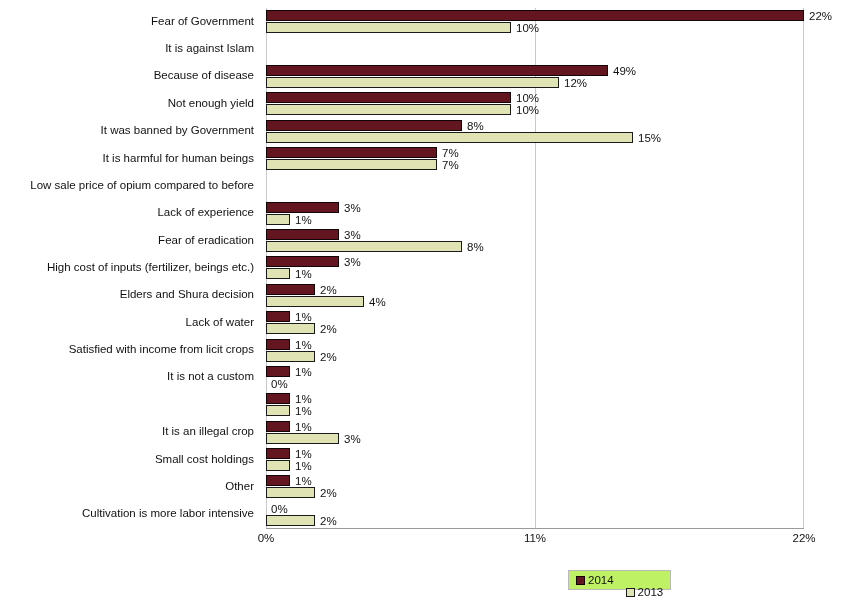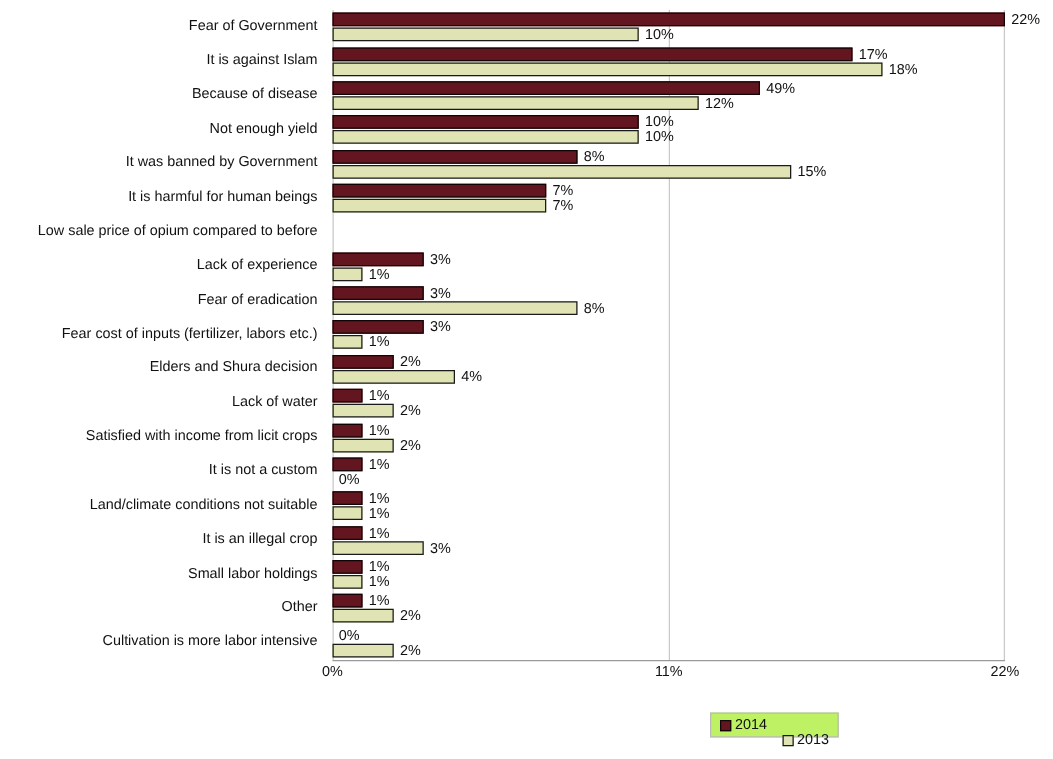--- a/index.html
+++ b/index.html
@@ -87,49 +87,42 @@
   <div id="cat-labels">
       <div class="cat-label-inner" style="top: 6.68421px;">Fear of Government</div>
       <div class="cat-label-inner" style="top: 34.0526px;">It is against Islam</div>
       <div class="cat-label-inner" style="top: 61.4211px;">Because of disease</div>
       <div class="cat-label-inner" style="top: 88.7895px;">Not enough yield</div>
       <div class="cat-label-inner" style="top: 116.158px;">It was banned by Government</div>
       <div class="cat-label-inner" style="top: 143.526px;">It is harmful for human beings</div>
       <div class="cat-label-inner" style="top: 170.895px;">Low sale price of opium compared to before</div>
       <div class="cat-label-inner" style="top: 198.263px;">Lack of experience</div>
       <div class="cat-label-inner" style="top: 225.632px;">Fear of eradication</div>
-      <div class="cat-label-inner" style="top: 253px;">Fear cost of inputs (fertilizer, labors etc.)</div>
+      <div class="cat-label-inner" style="top: 253px;">High cost of inputs (fertilizer, beings etc.)</div>
       <div class="cat-label-inner" style="top: 280.368px;">Elders and Shura decision</div>
       <div class="cat-label-inner" style="top: 307.737px;">Lack of water</div>
       <div class="cat-label-inner" style="top: 335.105px;">Satisfied with income from licit crops</div>
       <div class="cat-label-inner" style="top: 362.474px;">It is not a custom</div>
-      <div class="cat-label-inner" style="top: 389.842px;">Land/climate conditions not suitable</div>
       <div class="cat-label-inner" style="top: 417.211px;">It is an illegal crop</div>
-      <div class="cat-label-inner" style="top: 444.579px;">Small labor holdings</div>
+      <div class="cat-label-inner" style="top: 444.579px;">Small cost holdings</div>
       <div class="cat-label-inner" style="top: 471.947px;">Other</div>
       <div class="cat-label-inner" style="top: 499.316px;">Cultivation is more labor intensive</div>
     </div>
 
   <div id="plot">
     <div class="axis-baseline"></div>
   <div class="gridline" style="left: 0px;"></div>
       <div class="gridline" style="left: 269px;"></div>
       <div class="gridline" style="left: 537px;"></div>
       <div class="row" style="top: 0px; height: 27.3684px;">
         <div class="bar s2014" style="width: 538px; top: 2.18421px;"></div>
         <div class="bar-label" style="left: 543px; top: 3.18421px;">22%</div>
         <div class="bar s2013" style="width: 245px; top: 14.1842px;"></div>
         <div class="bar-label" style="left: 250px; top: 15.1842px;">10%</div>
       </div>
-      <div class="row" style="top: 27.3684px; height: 27.3684px;">
-        <div class="bar s2014" style="width: 416px; top: 2.18421px;"></div>
-        <div class="bar-label" style="left: 421px; top: 3.18421px;">17%</div>
-        <div class="bar s2013" style="width: 440px; top: 14.1842px;"></div>
-        <div class="bar-label" style="left: 445px; top: 15.1842px;">18%</div>
-      </div>
       <div class="row" style="top: 54.7368px; height: 27.3684px;">
         <div class="bar s2014" style="width: 342px; top: 2.18421px;"></div>
         <div class="bar-label" style="left: 347px; top: 3.18421px;">49%</div>
         <div class="bar s2013" style="width: 293px; top: 14.1842px;"></div>
         <div class="bar-label" style="left: 298px; top: 15.1842px;">12%</div>
       </div>
       <div class="row" style="top: 82.1053px; height: 27.3684px;">
         <div class="bar s2014" style="width: 245px; top: 2.18421px;"></div>
         <div class="bar-label" style="left: 250px; top: 3.18421px;">10%</div>
         <div class="bar s2013" style="width: 245px; top: 14.1842px;"></div>

